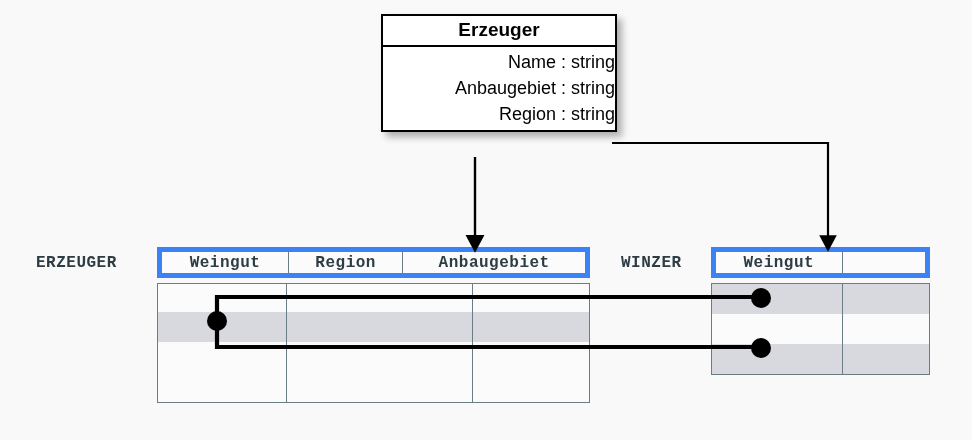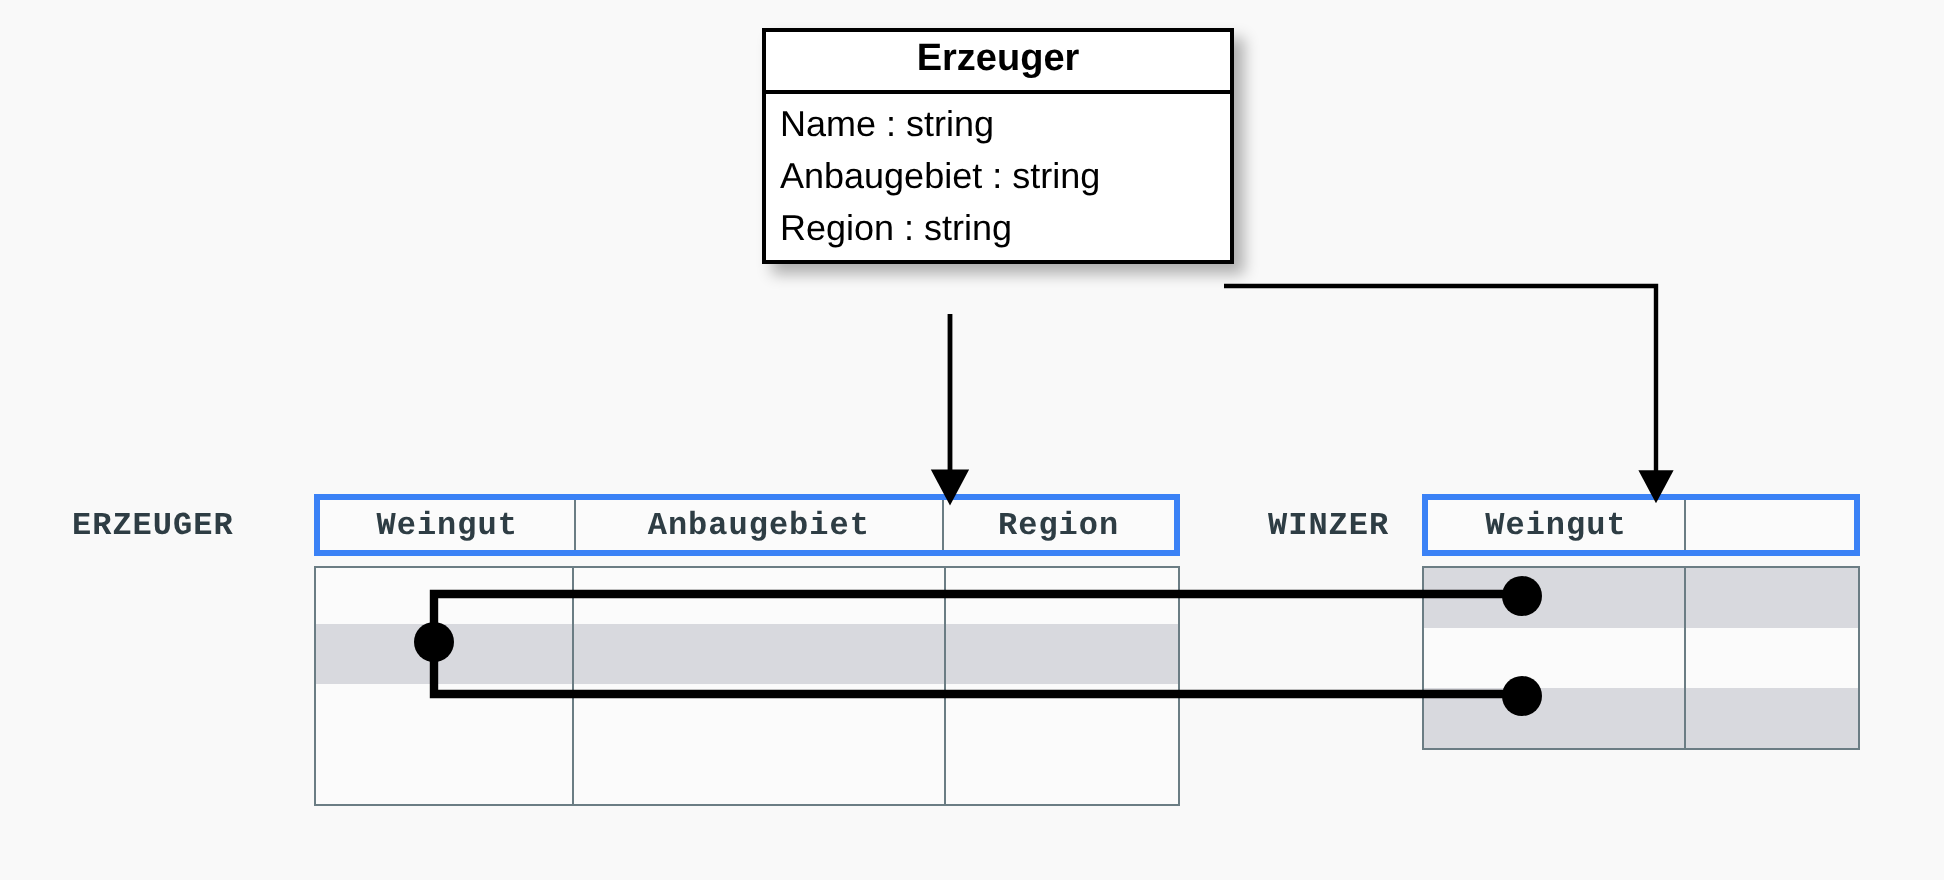--- a/index.html
+++ b/index.html
@@ -47,36 +47,37 @@
   .uml-attrs {
     padding: 2px 0 3px 0;
   }
   .uml-attr {
     font-family: "Liberation Sans", sans-serif;
     font-size: 18px;
     color: #000000;
     line-height: 1.45;
     padding-left: 7px;
     white-space: nowrap;
+    text-align: right;
   }
 
   
   .rel-label {
     position: absolute;
     font-family: "Liberation Mono", monospace;
     font-weight: bold;
     font-size: 16px;
     letter-spacing: 0.5px;
     color: #2e3d44;
     white-space: nowrap;
   }
   .tbl-header {
     position: absolute;
     display: flex;
-    border: 3px solid #3b82f6;
+    border: 5px solid #3b82f6;
     background: #fbfbfb;
     box-sizing: border-box;
     height: 31px;
   }
   .tbl-header .cell {
     font-family: "Liberation Mono", monospace;
     font-weight: bold;
     font-size: 16px;
     letter-spacing: 0.5px;
     color: #2e3d44;
@@ -129,22 +130,22 @@
       <div class="uml-attr">Name : string</div>
       <div class="uml-attr">Anbaugebiet : string</div>
       <div class="uml-attr">Region : string</div>
     </div>
   </div>
 
   <div class="rel-label" style="left:36px; top:254px;">ERZEUGER</div>
 
   <div class="tbl-header" style="left:157px; top:247px; width:433px;">
     <div class="cell" style="width:130px;">Weingut</div>
+    <div class="cell" style="width:117px;">Region</div>
     <div class="cell" style="width:186px;">Anbaugebiet</div>
-    <div class="cell" style="width:117px;">Region</div>
   </div>
 
   <div class="tbl-body" style="left:157px; top:283px; width:433px; height:120px;">
     <div class="row" style="height:28px;">
       <div class="cell" style="width:130px;"></div>
       <div class="cell" style="width:186px;"></div>
       <div class="cell" style="width:117px;"></div>
     </div>
     <div class="row hl" style="height:30px;">
       <div class="cell" style="width:130px;"></div>
@@ -156,21 +157,21 @@
       <div class="cell" style="width:186px;"></div>
       <div class="cell" style="width:117px;"></div>
     </div>
     <div class="row" style="height:30px;">
       <div class="cell" style="width:130px;"></div>
       <div class="cell" style="width:186px;"></div>
       <div class="cell" style="width:117px;"></div>
     </div>
   </div>
 
-  <div class="rel-label" style="left:634px; top:254px;">WINZER</div>
+  <div class="rel-label" style="left:621px; top:254px;">WINZER</div>
 
   <div class="tbl-header" style="left:711px; top:247px; width:219px;">
     <div class="cell" style="width:132px;">Weingut</div>
     <div class="cell" style="width:86px;margin-top:40px;">Name</div>
   </div>
 
   <div class="tbl-body" style="left:711px; top:283px; width:219px; height:92px;">
     <div class="row hl" style="height:30px;">
       <div class="cell" style="width:132px;"></div>
       <div class="cell" style="width:86px;"></div>

